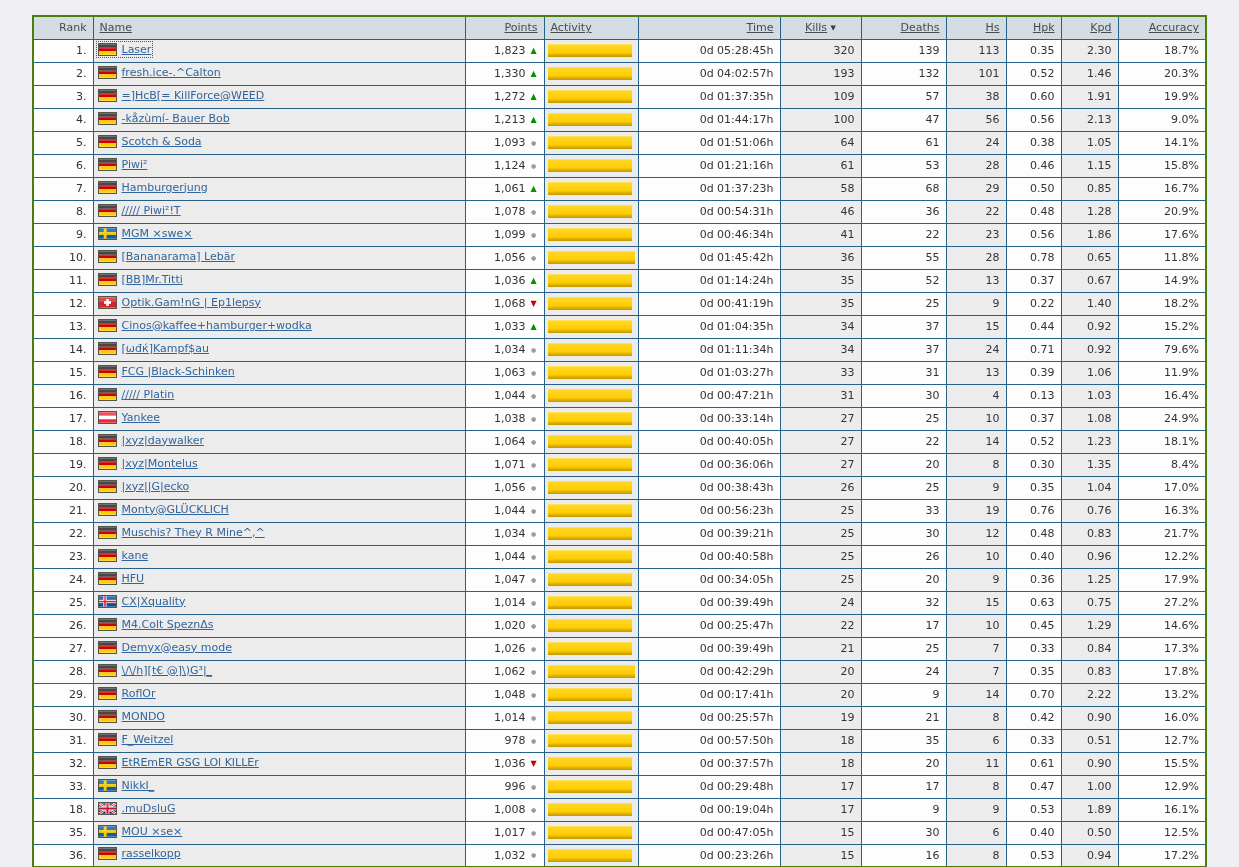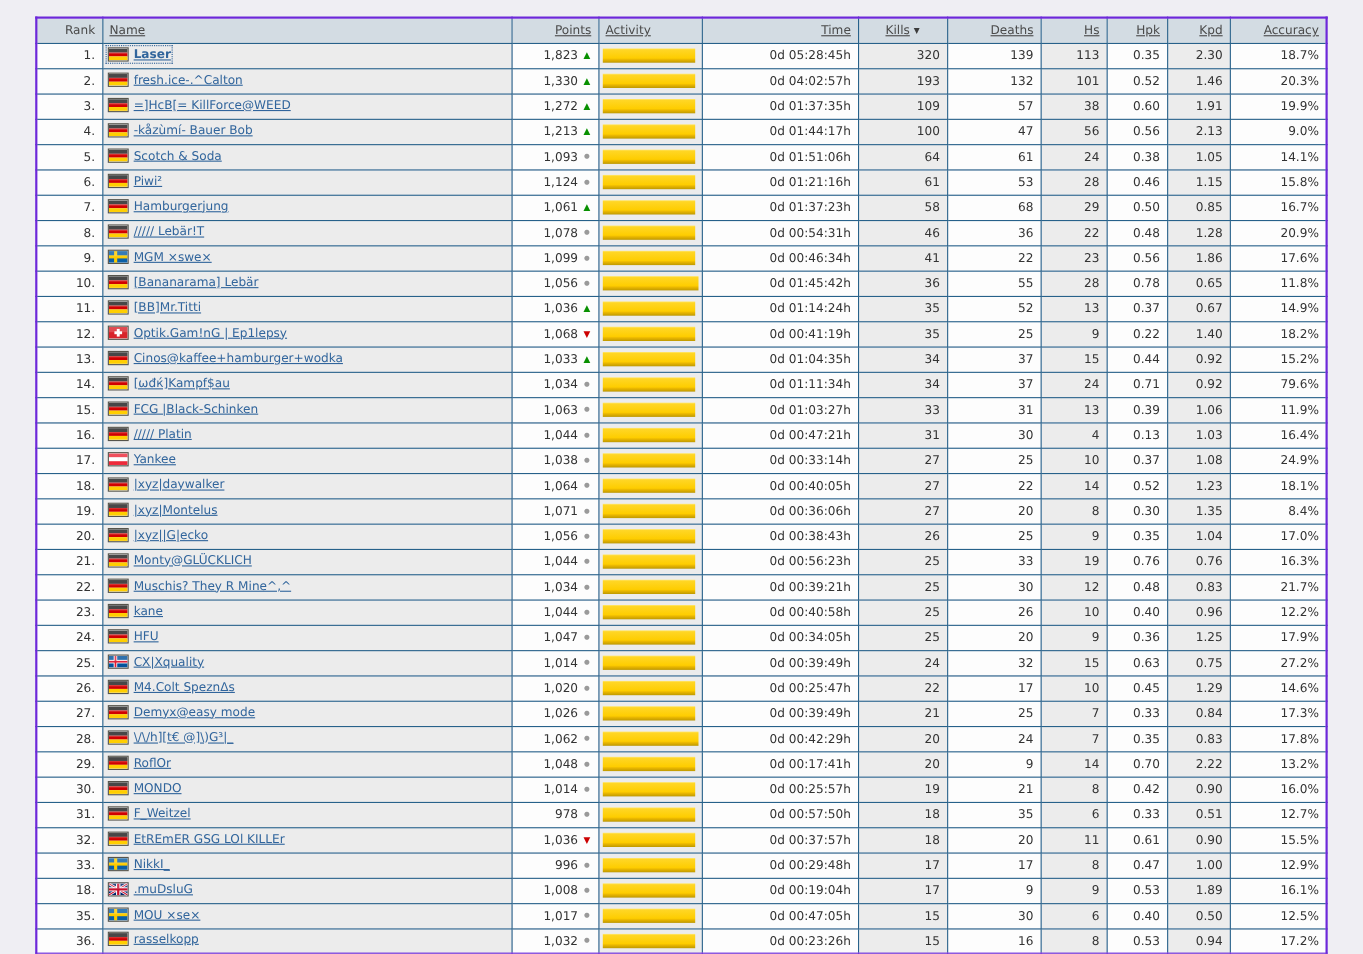--- a/index.html
+++ b/index.html
@@ -8,21 +8,21 @@
     background: #efeef3;
     font-family: "DejaVu Sans", "Liberation Sans", sans-serif;
     width: 1239px; height: 867px; overflow: hidden;
   }
   .wrap { padding: 15px 0 0 32px; }
 
   table.stats {
     border-collapse: collapse;
     table-layout: fixed;
     width: 1173px;
-    border: 2px solid #6d28d9;
+    border: 2px solid #4d7c0f;
   }
   th, td {
     border: 1px solid #27618a;
     height: 23px;
     font-size: 11px;
     color: #333;
     padding: 0 6px;
     white-space: nowrap;
     overflow: hidden;
     vertical-align: middle;
@@ -44,21 +44,21 @@
 
   a.plink {
     color: #31659c;
     text-decoration: underline;
     display: inline-flex;
     align-items: center;
     gap: 5px;
     cursor: pointer;
   }
   a.plink.focused {
-    font-weight: bold;
+    font-weight: normal;
     outline: 1px dotted #2a5d94;
     outline-offset: 1px;
   }
   .flag {
     display: inline-block;
     line-height: 0;
     border: 1px solid #55544c;
     flex: 0 0 auto;
   }
   .flag svg { display: block; }
@@ -350,21 +350,21 @@
     <td class="c-name stripe">
       <a class="plink">
         <span class="flag">
                 <svg viewBox="0 0 18 11" width="17" height="11">
                   <rect width="18" height="3.7" fill="#1f1f1f"></rect>
                   <rect y="3.7" width="18" height="3.7" fill="#d10000"></rect>
                   <rect y="7.4" width="18" height="3.6" fill="#ffce00"></rect>
                   <rect width="18" height="5" fill="#fff" opacity="0.18"></rect>
                 </svg>
               </span>
-        <span>///// Lebär!T</span>
+        <span>///// Piwi²!T</span>
       </a>
     </td>
     <td class="c-points">
       <span class="inner">
         <span>1,078</span>
         <span class="trend t-steady">●</span>
       </span>
     </td>
     <td class="c-activity stripe">
       <div class="bar" style="width: 97%;"></div>

